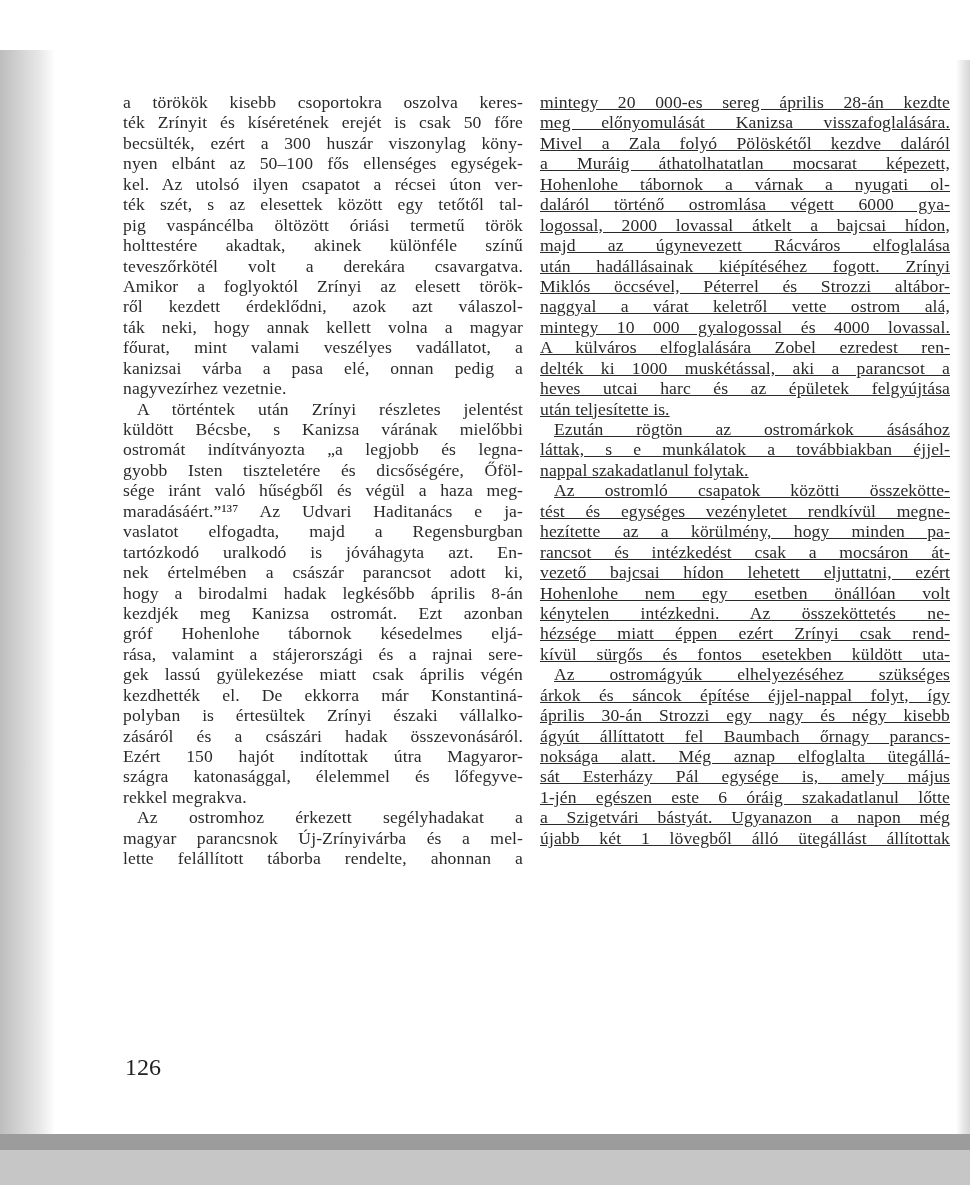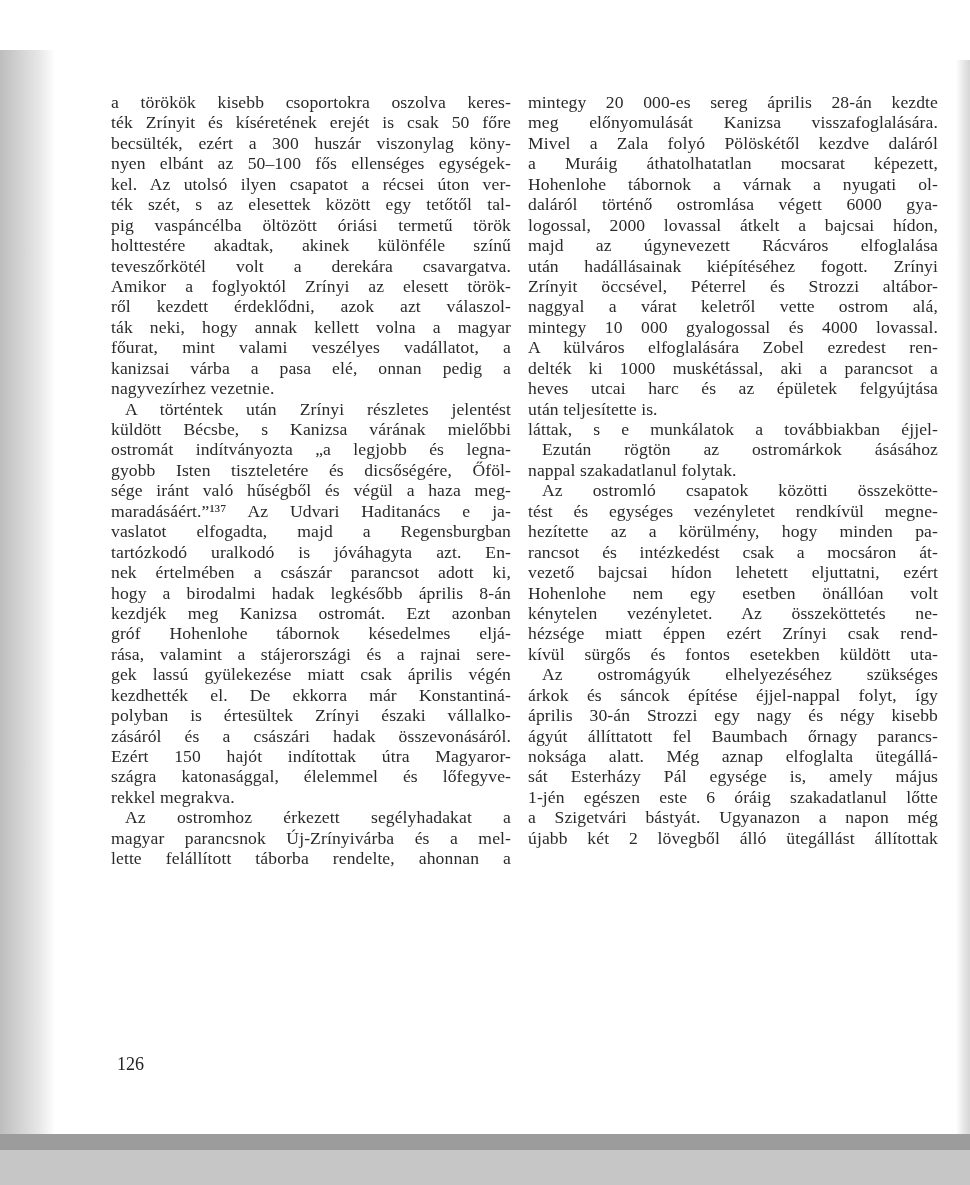--- a/index.html
+++ b/index.html
@@ -24,32 +24,32 @@
     .bottom-fill {
       position: absolute; left: 0; top: 1150px; width: 970px; height: 35px;
       background: #c6c6c6;
     }
     .column {
       position: absolute; top: 92px;
       font-size: 17.6px; line-height: 20.45px;
       font-family: "Liberation Serif", "DejaVu Serif", serif;
       letter-spacing: 0.1px;
     }
-    .col-left { left: 111px; width: 400px; }
-    .col-right { left: 528px; width: 410px; }
+    .col-left { left: 123px; width: 400px; }
+    .col-right { left: 540px; width: 410px; text-decoration: underline; }
     .line {
       display: block; white-space: nowrap; text-align: justify;
       text-align-last: justify; height: 20.45px; overflow: visible;
     }
     .line.last { text-align-last: left; }
     .line.indent { padding-left: 14px; }
     .page-number {
-      position: absolute; left: 117px; top: 1054px;
+      position: absolute; left: 125px; top: 1054px;
       font-family: "Liberation Serif", "DejaVu Serif", serif;
-      font-size: 18px; color: #222;
+      font-size: 24px; color: #222;
     }
   </style>
 </head>
 <body>
 
 <div class="gutter"></div>
 <div class="right-edge"></div>
 
 <div class="column col-left" id="col-left">
     <span class="line">a törökök kisebb csoportokra oszolva keres-</span>
@@ -94,46 +94,46 @@
 <div class="column col-right" id="col-right">
     <span class="line">mintegy 20 000-es sereg április 28-án kezdte</span>
     <span class="line">meg előnyomulását Kanizsa visszafoglalására.</span>
     <span class="line">Mivel a Zala folyó Pölöskétől kezdve daláról</span>
     <span class="line">a Muráig áthatolhatatlan mocsarat képezett,</span>
     <span class="line">Hohenlohe tábornok a várnak a nyugati ol-</span>
     <span class="line">daláról történő ostromlása végett 6000 gya-</span>
     <span class="line">logossal, 2000 lovassal átkelt a bajcsai hídon,</span>
     <span class="line">majd az úgynevezett Rácváros elfoglalása</span>
     <span class="line">után hadállásainak kiépítéséhez fogott. Zrínyi</span>
-    <span class="line">Zrínyit öccsével, Péterrel és Strozzi altábor-</span>
+    <span class="line">Miklós öccsével, Péterrel és Strozzi altábor-</span>
     <span class="line">naggyal a várat keletről vette ostrom alá,</span>
     <span class="line">mintegy 10 000 gyalogossal és 4000 lovassal.</span>
     <span class="line">A külváros elfoglalására Zobel ezredest ren-</span>
     <span class="line">delték ki 1000 muskétással, aki a parancsot a</span>
     <span class="line">heves utcai harc és az épületek felgyújtása</span>
     <span class="line last">után teljesítette is.</span>
+    <span class="line indent">Ezután rögtön az ostromárkok ásásához</span>
     <span class="line">láttak, s e munkálatok a továbbiakban éjjel-</span>
-    <span class="line indent">Ezután rögtön az ostromárkok ásásához</span>
     <span class="line last">nappal szakadatlanul folytak.</span>
     <span class="line indent">Az ostromló csapatok közötti összekötte-</span>
     <span class="line">tést és egységes vezényletet rendkívül megne-</span>
     <span class="line">hezítette az a körülmény, hogy minden pa-</span>
     <span class="line">rancsot és intézkedést csak a mocsáron át-</span>
     <span class="line">vezető bajcsai hídon lehetett eljuttatni, ezért</span>
     <span class="line">Hohenlohe nem egy esetben önállóan volt</span>
-    <span class="line">kénytelen vezényletet. Az összeköttetés ne-</span>
+    <span class="line">kénytelen intézkedni. Az összeköttetés ne-</span>
     <span class="line">hézsége miatt éppen ezért Zrínyi csak rend-</span>
     <span class="line">kívül sürgős és fontos esetekben küldött uta-</span>
     <span class="line indent">Az ostromágyúk elhelyezéséhez szükséges</span>
     <span class="line">árkok és sáncok építése éjjel-nappal folyt, így</span>
     <span class="line">április 30-án Strozzi egy nagy és négy kisebb</span>
     <span class="line">ágyút állíttatott fel Baumbach őrnagy parancs-</span>
     <span class="line">noksága alatt. Még aznap elfoglalta ütegállá-</span>
     <span class="line">sát Esterházy Pál egysége is, amely május</span>
     <span class="line">1-jén egészen este 6 óráig szakadatlanul lőtte</span>
     <span class="line">a Szigetvári bástyát. Ugyanazon a napon még</span>
-    <span class="line">újabb két 2 lövegből álló ütegállást állítottak</span>
+    <span class="line">újabb két 1 lövegből álló ütegállást állítottak</span>
   </div>
 
 <div class="page-number">126</div>
 
 <div class="bottom-band"></div>
 <div class="bottom-fill"></div>
 
 </body></html>

